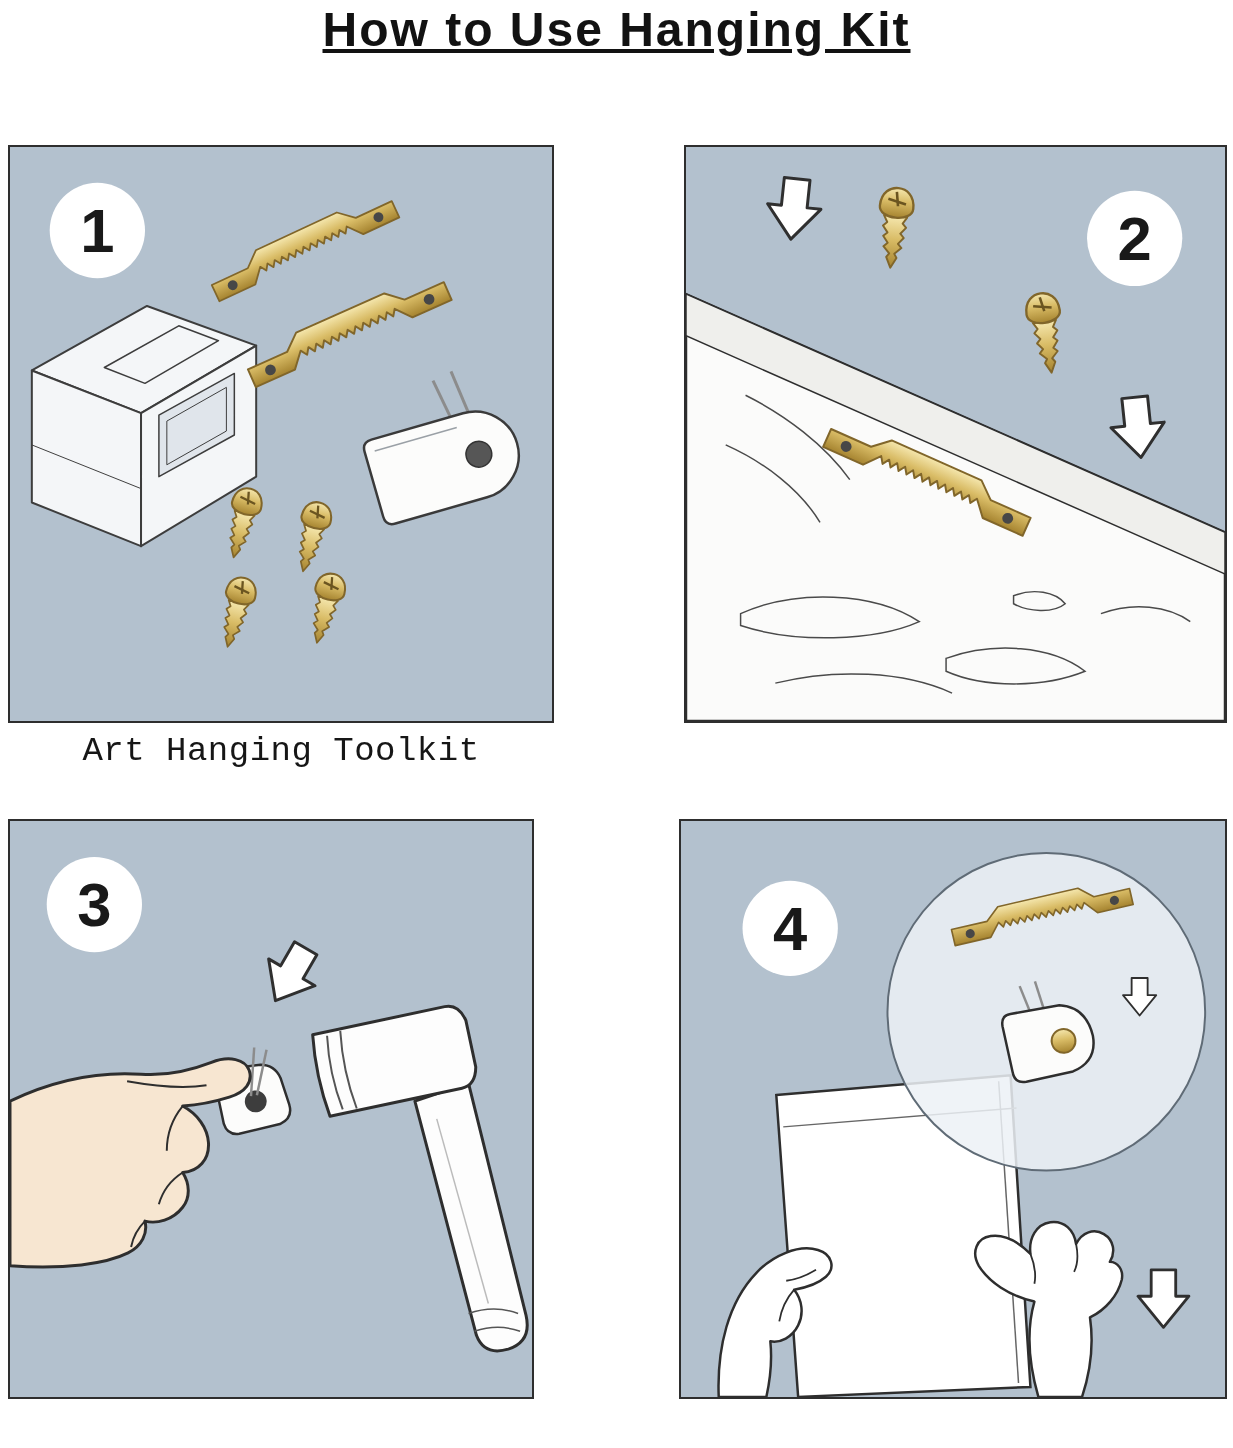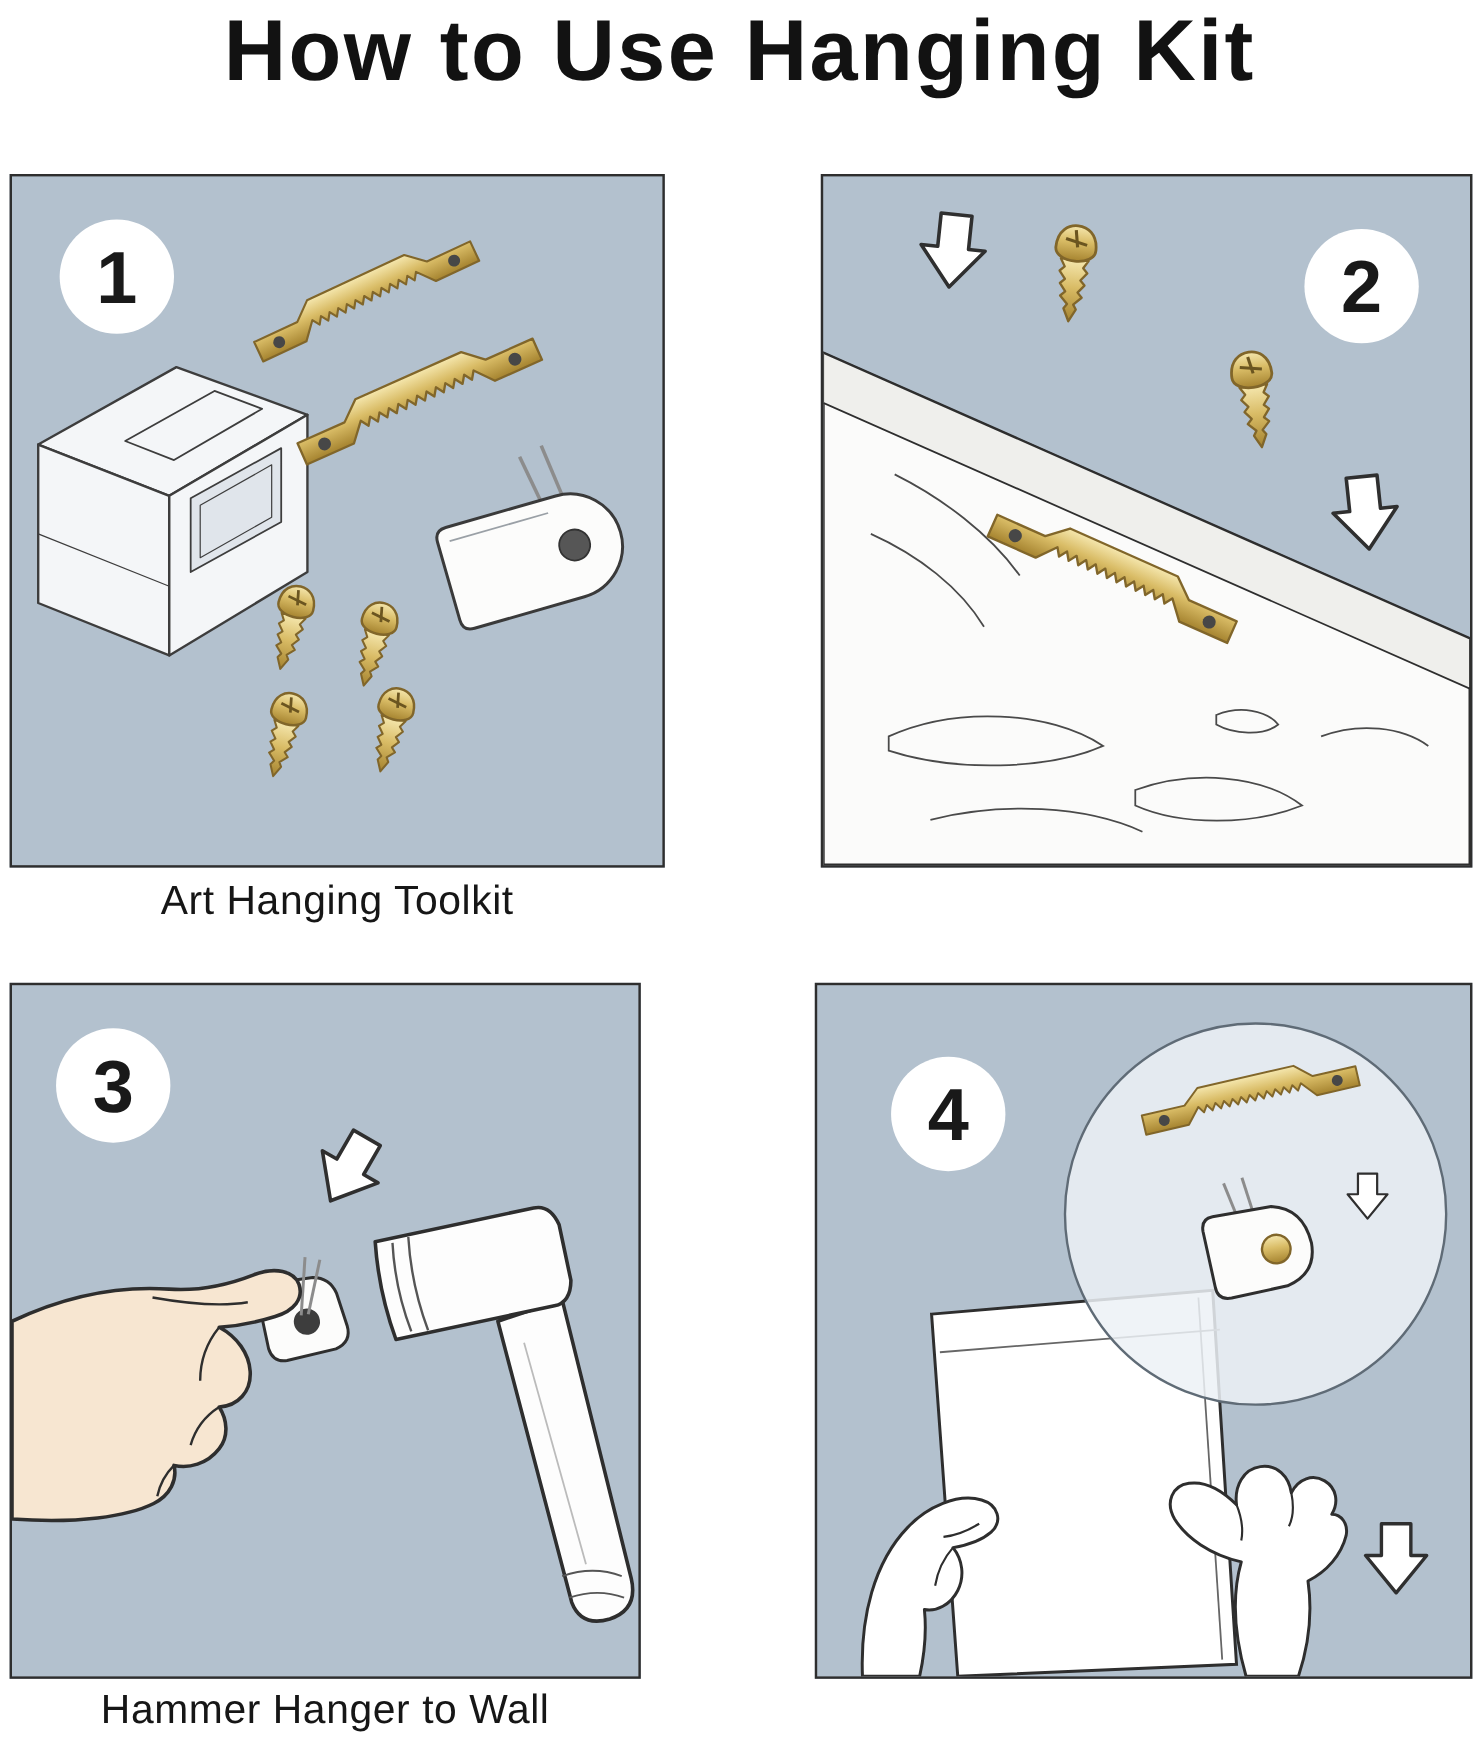--- a/index.html
+++ b/index.html
@@ -1,26 +1,26 @@
 <!DOCTYPE html>
 <html><head>
 <meta charset="utf-8">
 <style>
   html,body{margin:0;padding:0;background:#ffffff;}
   .page{position:relative;width:1233px;height:1448px;background:#ffffff;
         font-family:"Liberation Sans",sans-serif;overflow:hidden;}
   .title{position:absolute;top:2px;left:0;width:100%;text-align:center;
-         font-size:72px;font-weight:700;color:#121212;letter-spacing:2px;}
+         font-size:48px;font-weight:700;color:#121212;letter-spacing:2px;text-decoration:underline;}
   .panel{position:absolute;background:#b3c1ce;border:2px solid #2e2e2e;box-sizing:border-box;}
   #panel-1{left:8px;top:145px;width:546px;height:578px;}
   #panel-2{left:684px;top:145px;width:543px;height:578px;}
   #panel-3{left:8px;top:819px;width:526px;height:580px;}
   #panel-4{left:679px;top:819px;width:548px;height:580px;}
   .caption{position:absolute;text-align:center;font-size:34px;color:#161616;letter-spacing:0.5px;}
-  #caption-1{left:8px;top:732px;width:546px;}
+  #caption-1{left:8px;top:732px;width:546px;font-family:Liberation Mono, monospace;}
   #caption-2{left:684px;top:732px;width:543px;}
   #caption-3{left:8px;top:1406px;width:526px;}
   #caption-4{left:679px;top:1406px;width:548px;}
   .panel svg{display:block;width:100%;height:100%;}
   .badge-num{font-family:"Liberation Sans",sans-serif;font-weight:700;font-size:62px;fill:#191919;}
 </style>
 </head>
 <body>
 
 <div class="page">
@@ -215,15 +215,14 @@
       <use href="#arrowShape" transform="translate(486,452) scale(0.95)"></use>
 
       <g>
         <circle cx="110" cy="108" r="48" fill="#ffffff"></circle>
         <text class="badge-num" x="110" y="130" text-anchor="middle">4</text>
       </g>
     </svg>
   </div>
 
   <div class="caption" id="caption-1">Art Hanging Toolkit</div>
-  <div class="caption" id="caption-3">Hammer Hanger to Wall</div>
 
 </div>
 
 </body></html>

